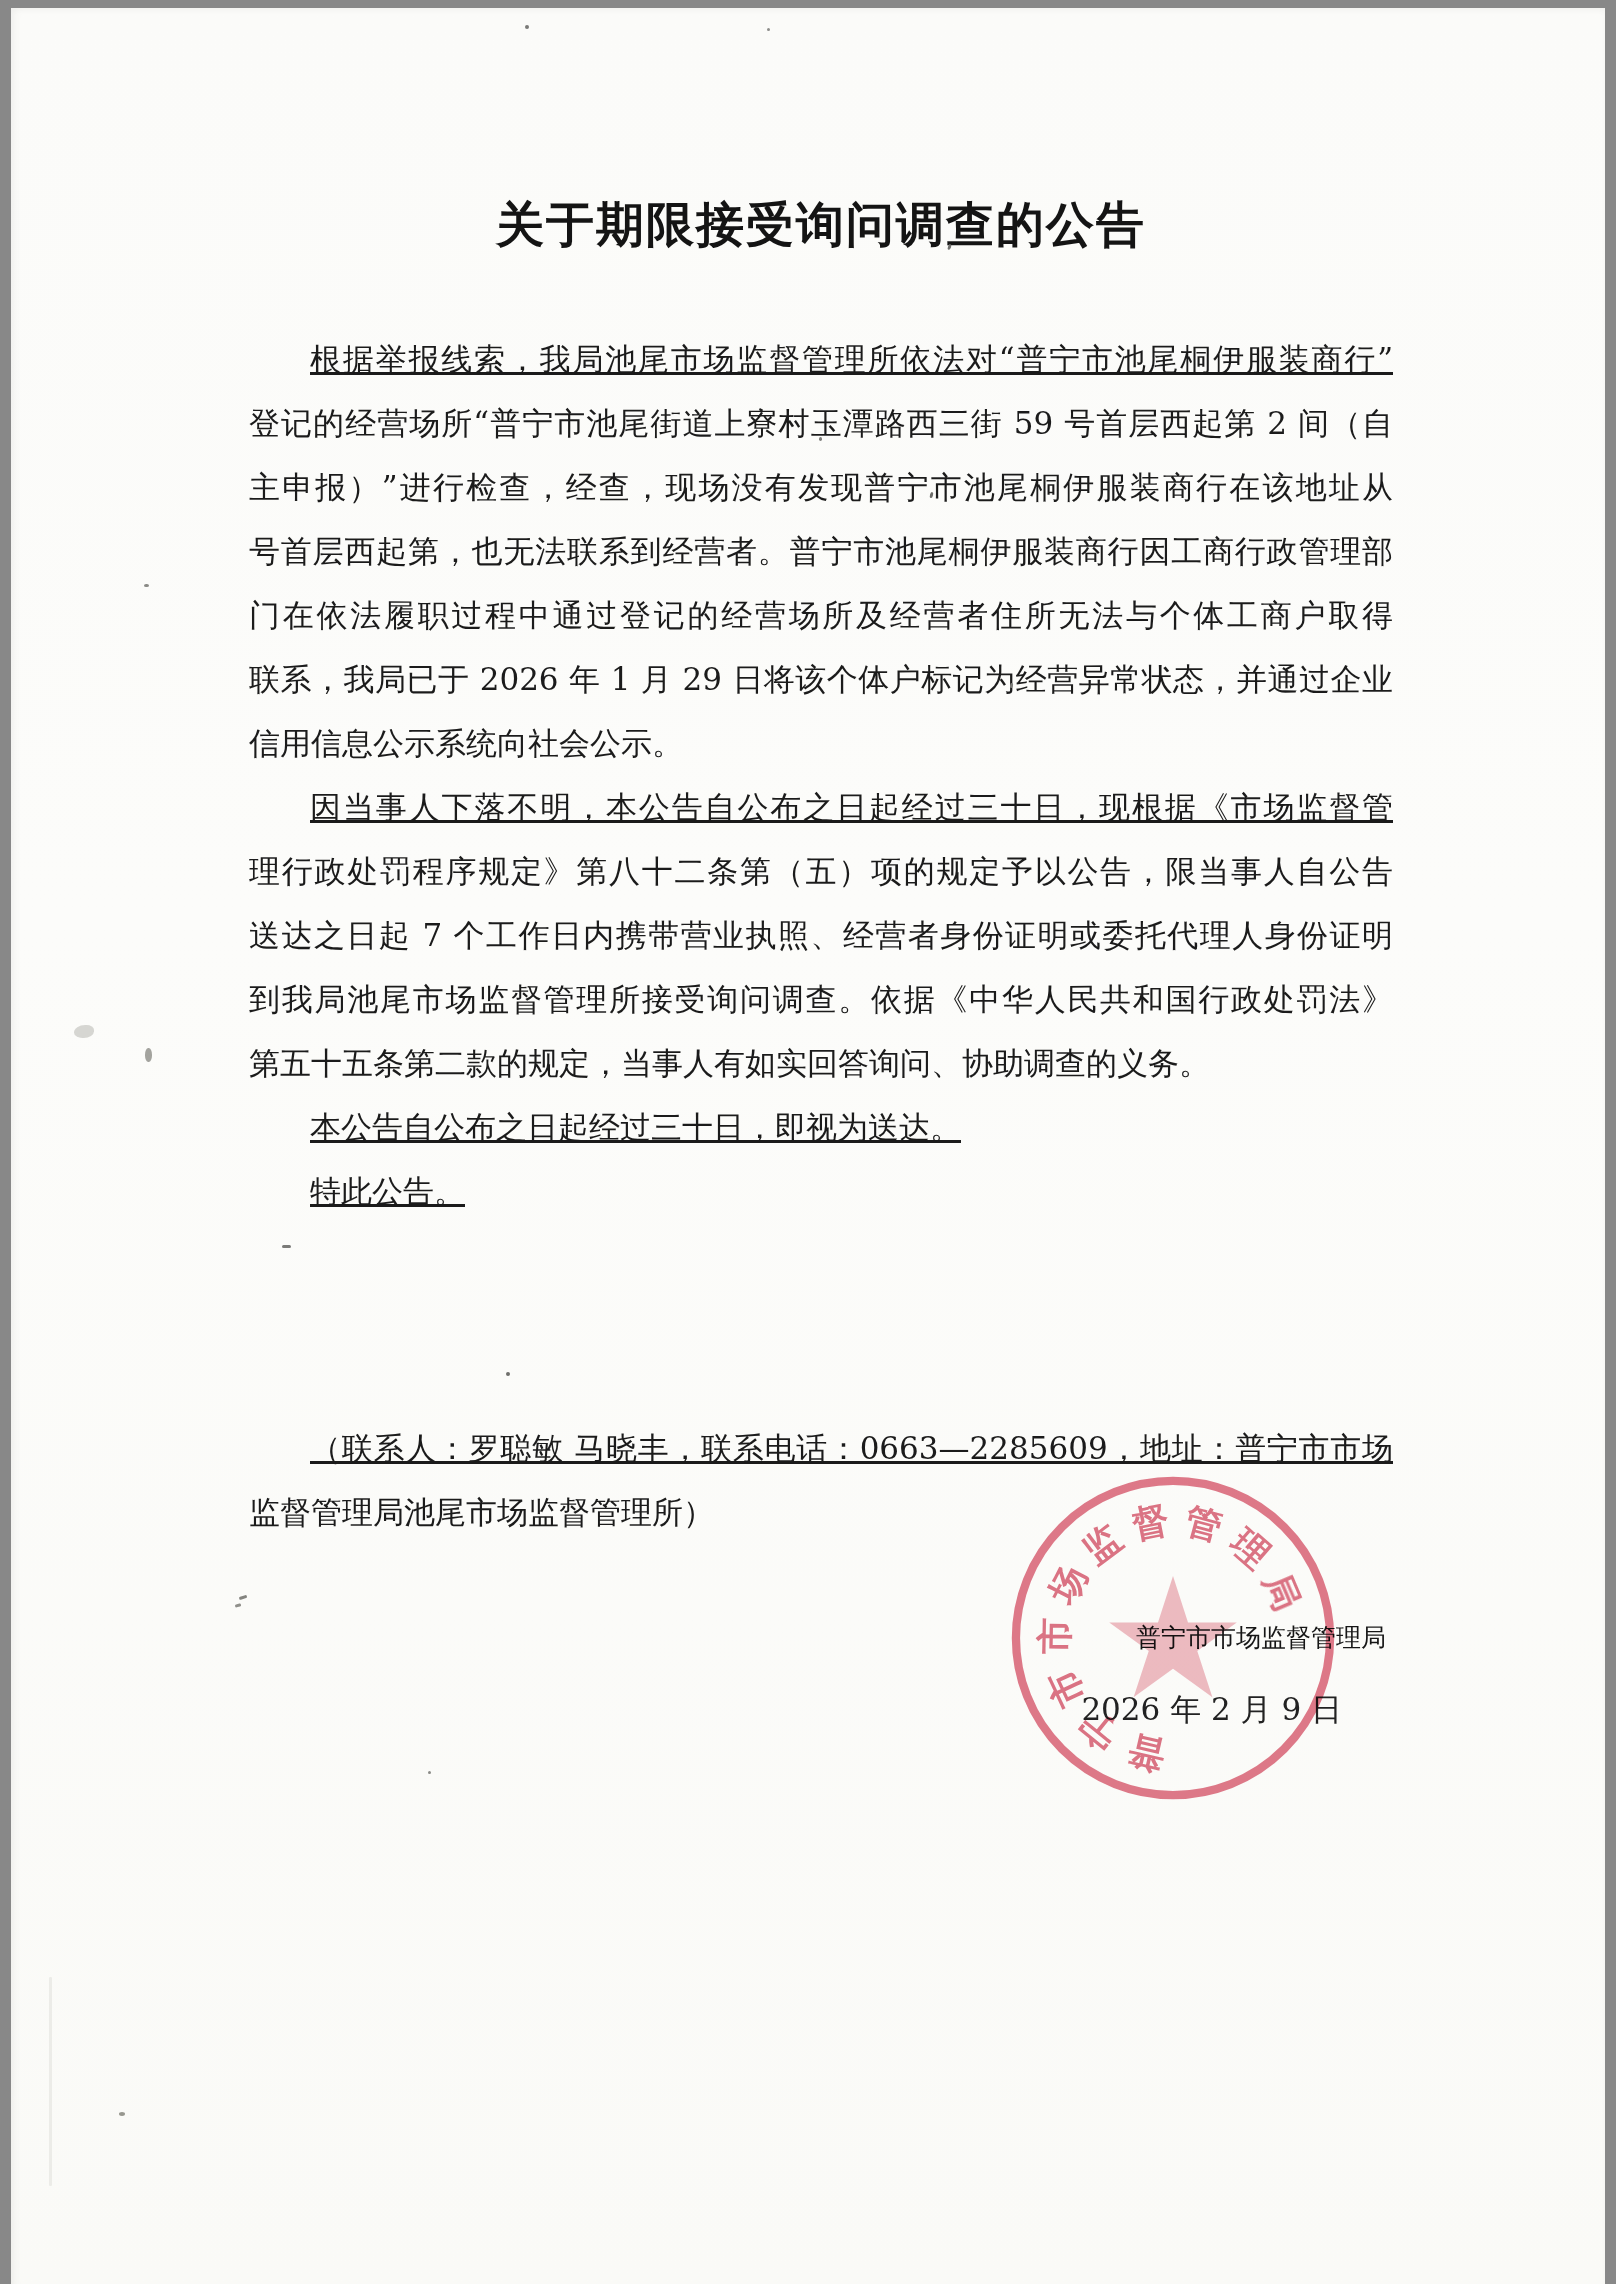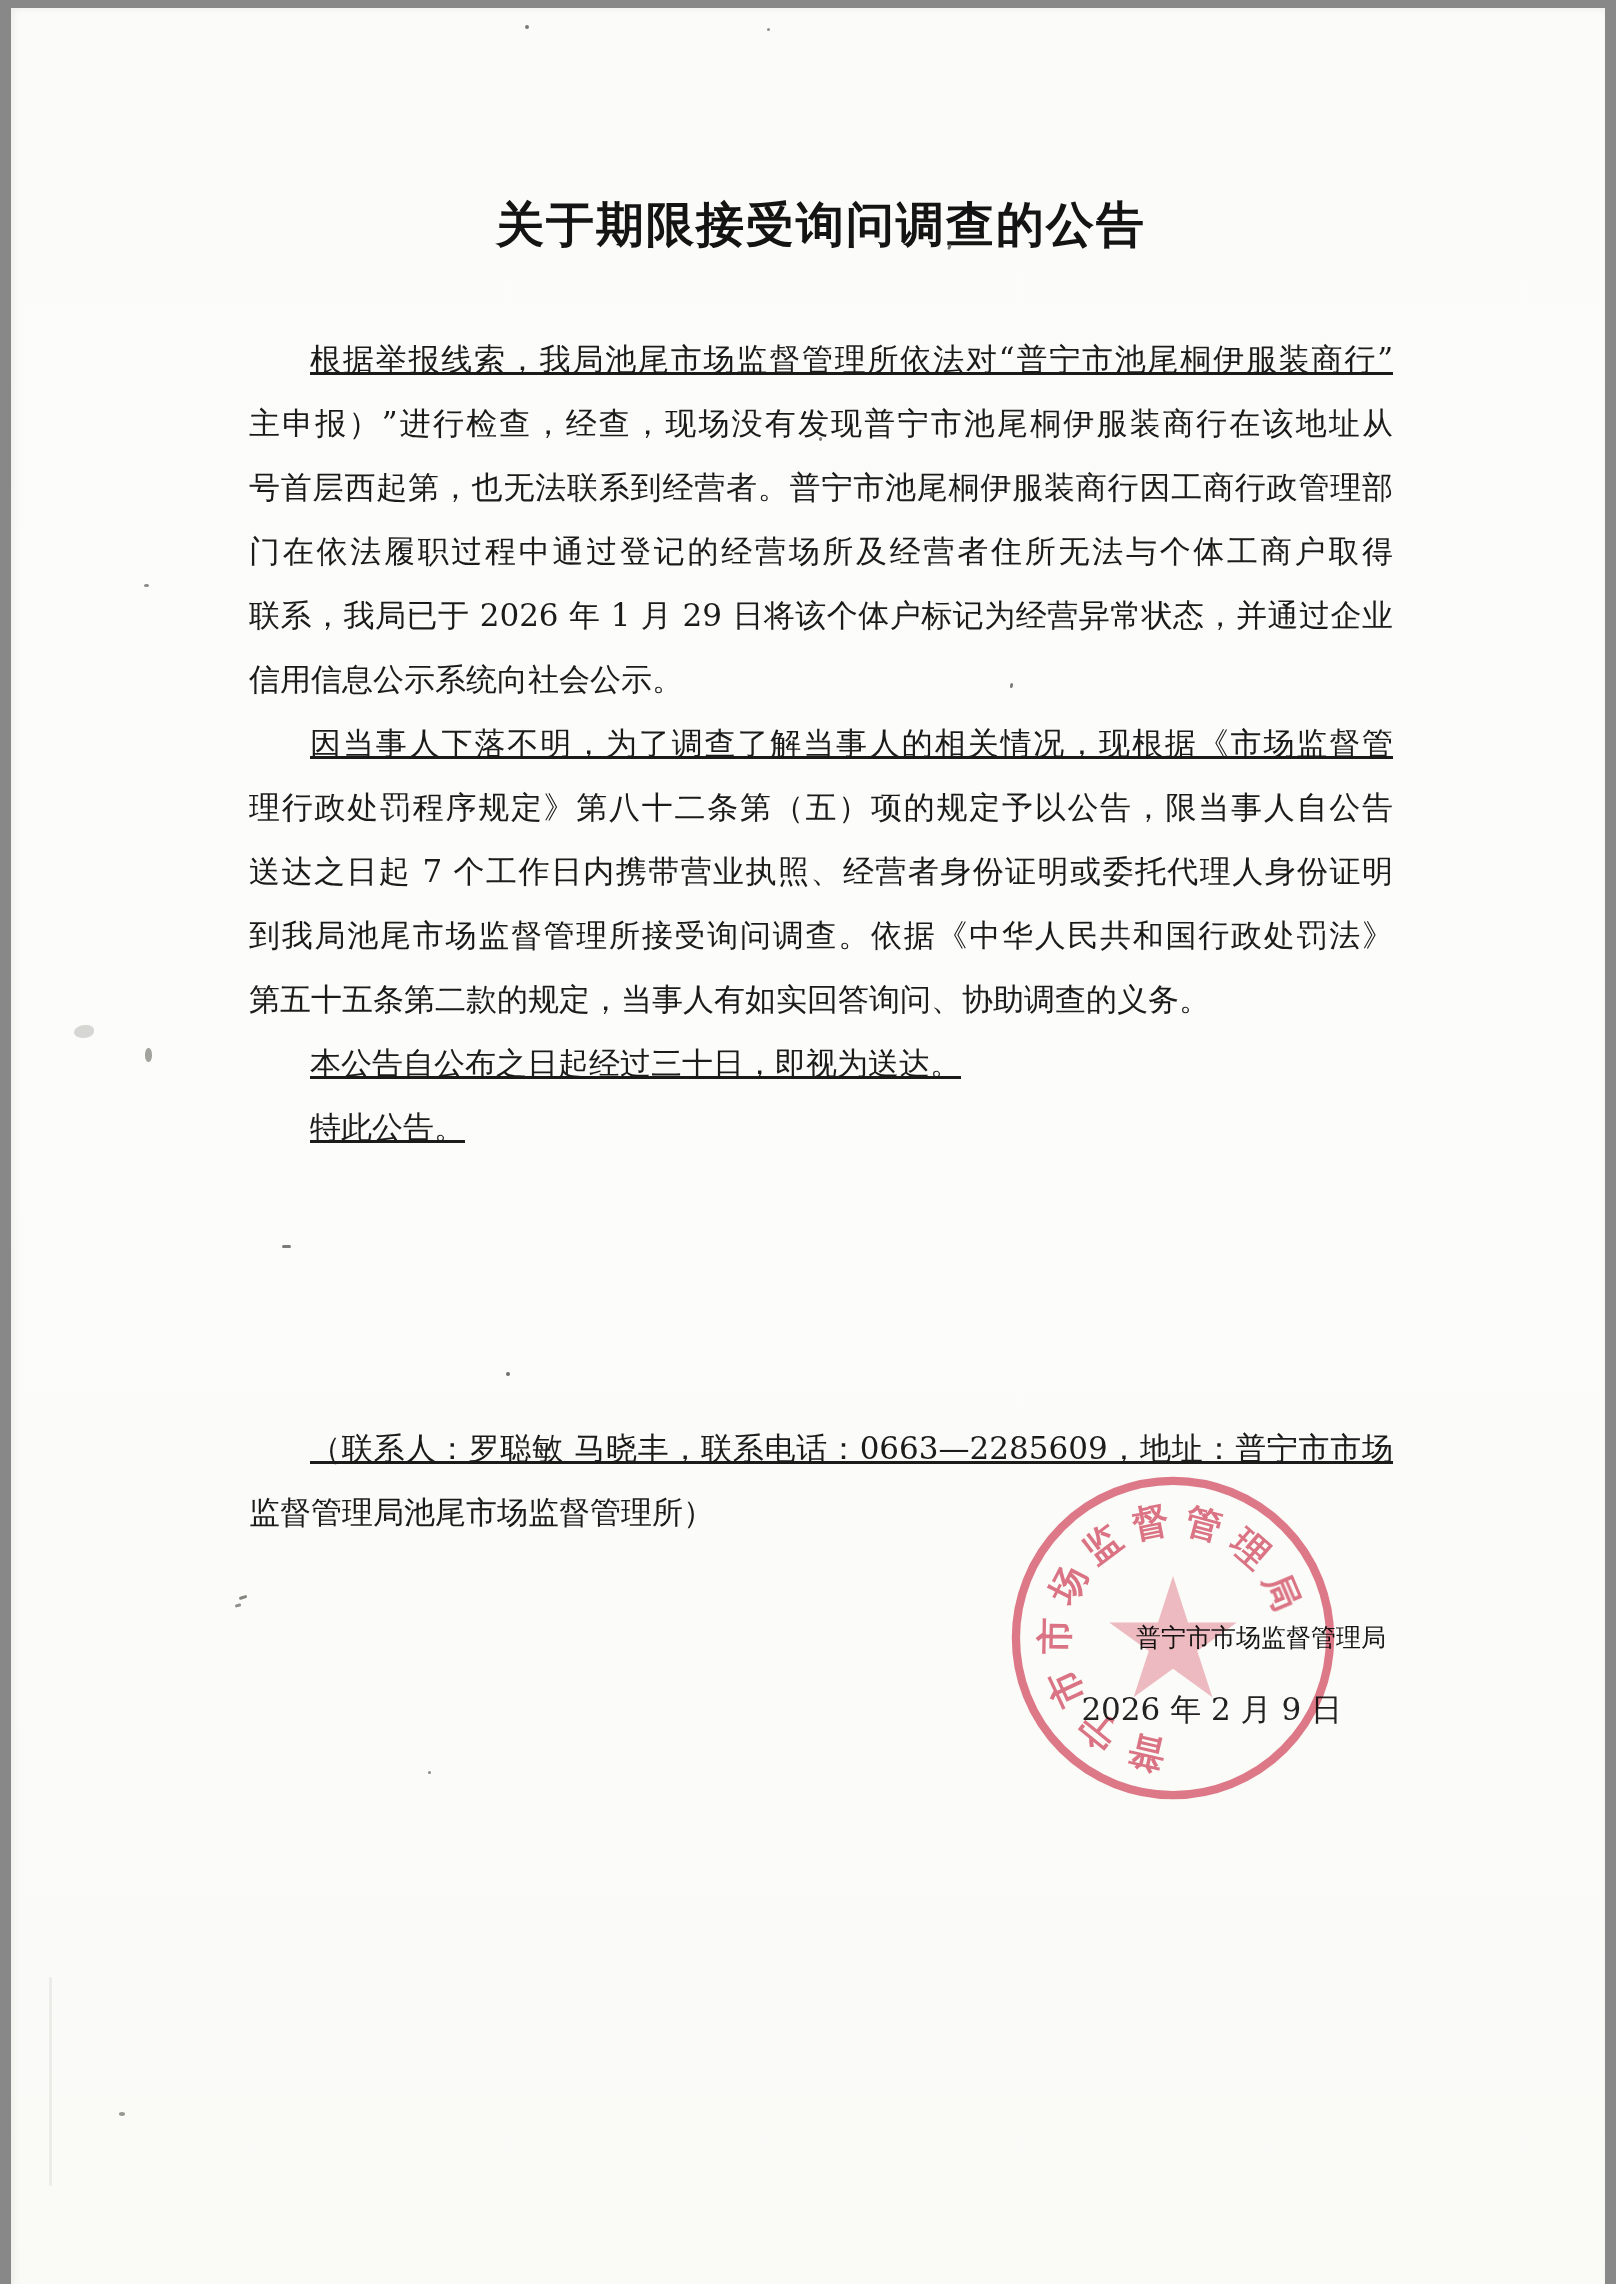--- a/index.html
+++ b/index.html
@@ -70,26 +70,27 @@
 </style>
 </head>
 <body>
 
 <div class="page">
 
   <h1 class="title">关于期限接受询问调查的公告</h1>
 
   <div class="body-text">
     <div class="line ind j">根据举报线索，我局池尾市场监督管理所依法对“普宁市池尾桐伊服装商行”</div>
+    <div class="line j">登记的经营场所“普宁市池尾街道上寮村玉潭路西三街 59 号首层西起第 2 间（自</div>
     <div class="line j">主申报）”进行检查，经查，现场没有发现普宁市池尾桐伊服装商行在该地址从</div>
     <div class="line j">号首层西起第，也无法联系到经营者。普宁市池尾桐伊服装商行因工商行政管理部</div>
     <div class="line j">门在依法履职过程中通过登记的经营场所及经营者住所无法与个体工商户取得</div>
     <div class="line j">联系，我局已于 2026 年 1 月 29 日将该个体户标记为经营异常状态，并通过企业</div>
     <div class="line">信用信息公示系统向社会公示。</div>
-    <div class="line ind j">因当事人下落不明，为了调查了解当事人的相关情况，现根据《市场监督管</div>
+    <div class="line ind j">因当事人下落不明，本公告自公布之日起经过三十日，现根据《市场监督管</div>
     <div class="line j">理行政处罚程序规定》第八十二条第（五）项的规定予以公告，限当事人自公告</div>
     <div class="line j">送达之日起 7 个工作日内携带营业执照、经营者身份证明或委托代理人身份证明</div>
     <div class="line j">到我局池尾市场监督管理所接受询问调查。依据《中华人民共和国行政处罚法》</div>
     <div class="line">第五十五条第二款的规定，当事人有如实回答询问、协助调查的义务。</div>
     <div class="line ind">本公告自公布之日起经过三十日，即视为送达。</div>
     <div class="line ind">特此公告。</div>
   </div>
 
   <div class="contact">
     <div class="line ind j">（联系人：罗聪敏 马晓丰，联系电话：0663—2285609，地址：普宁市市场</div>

